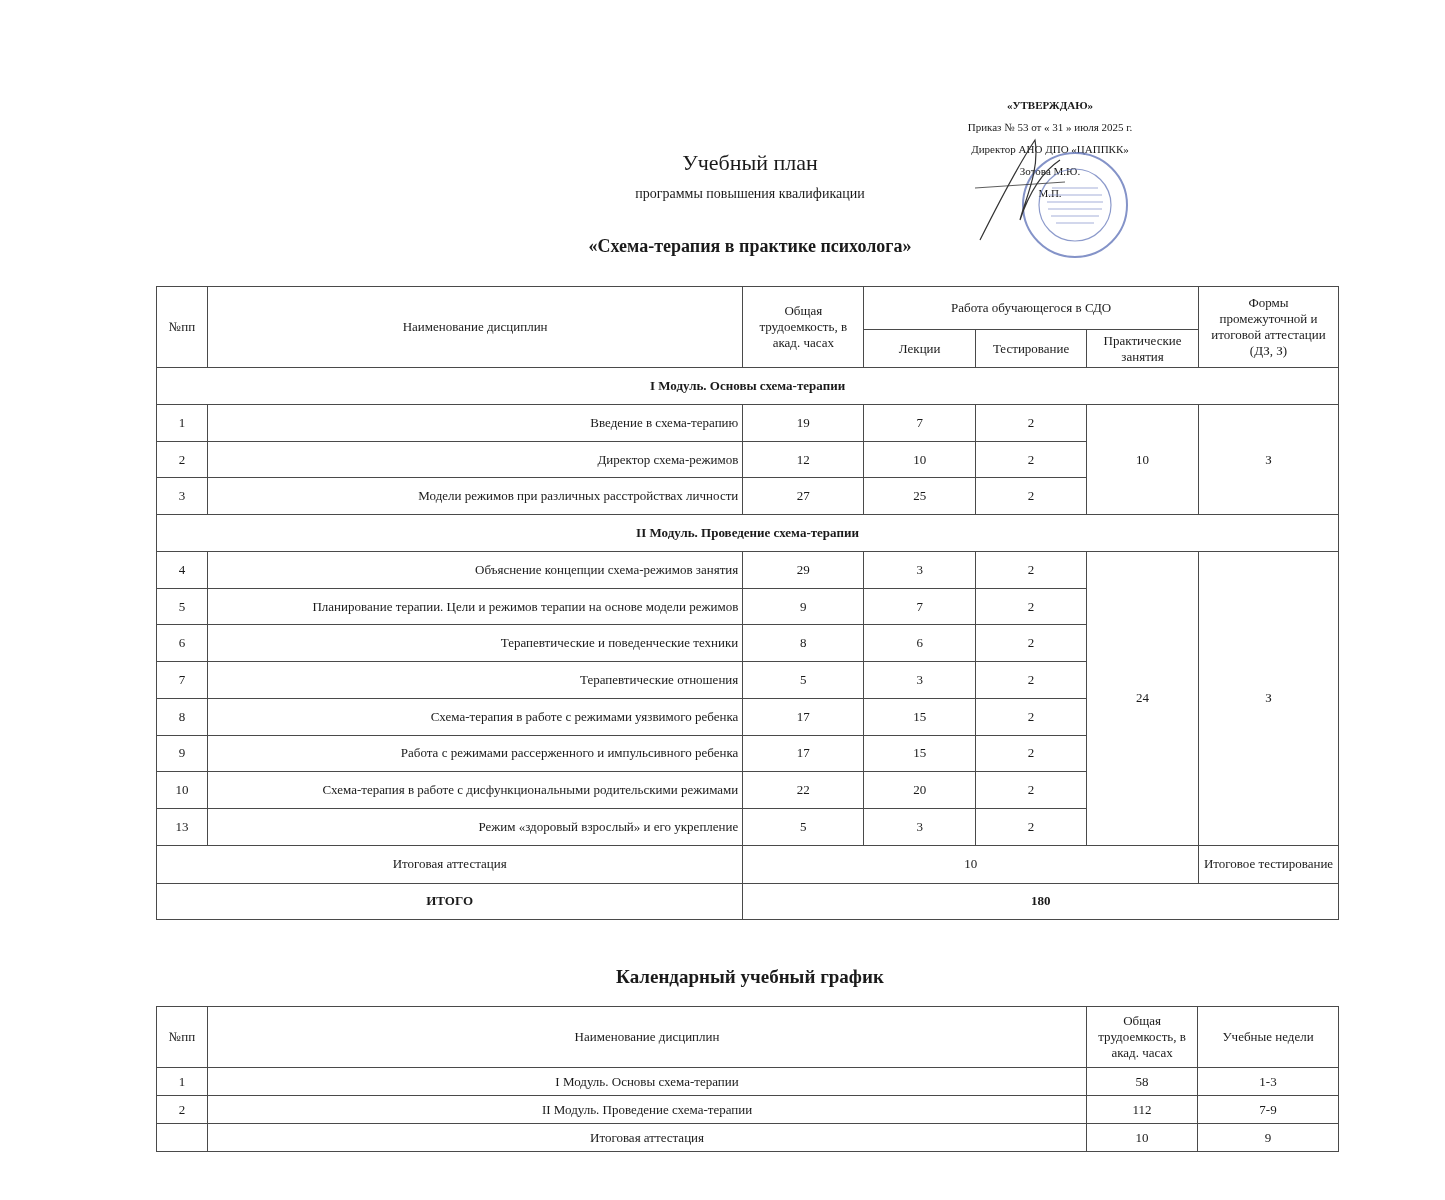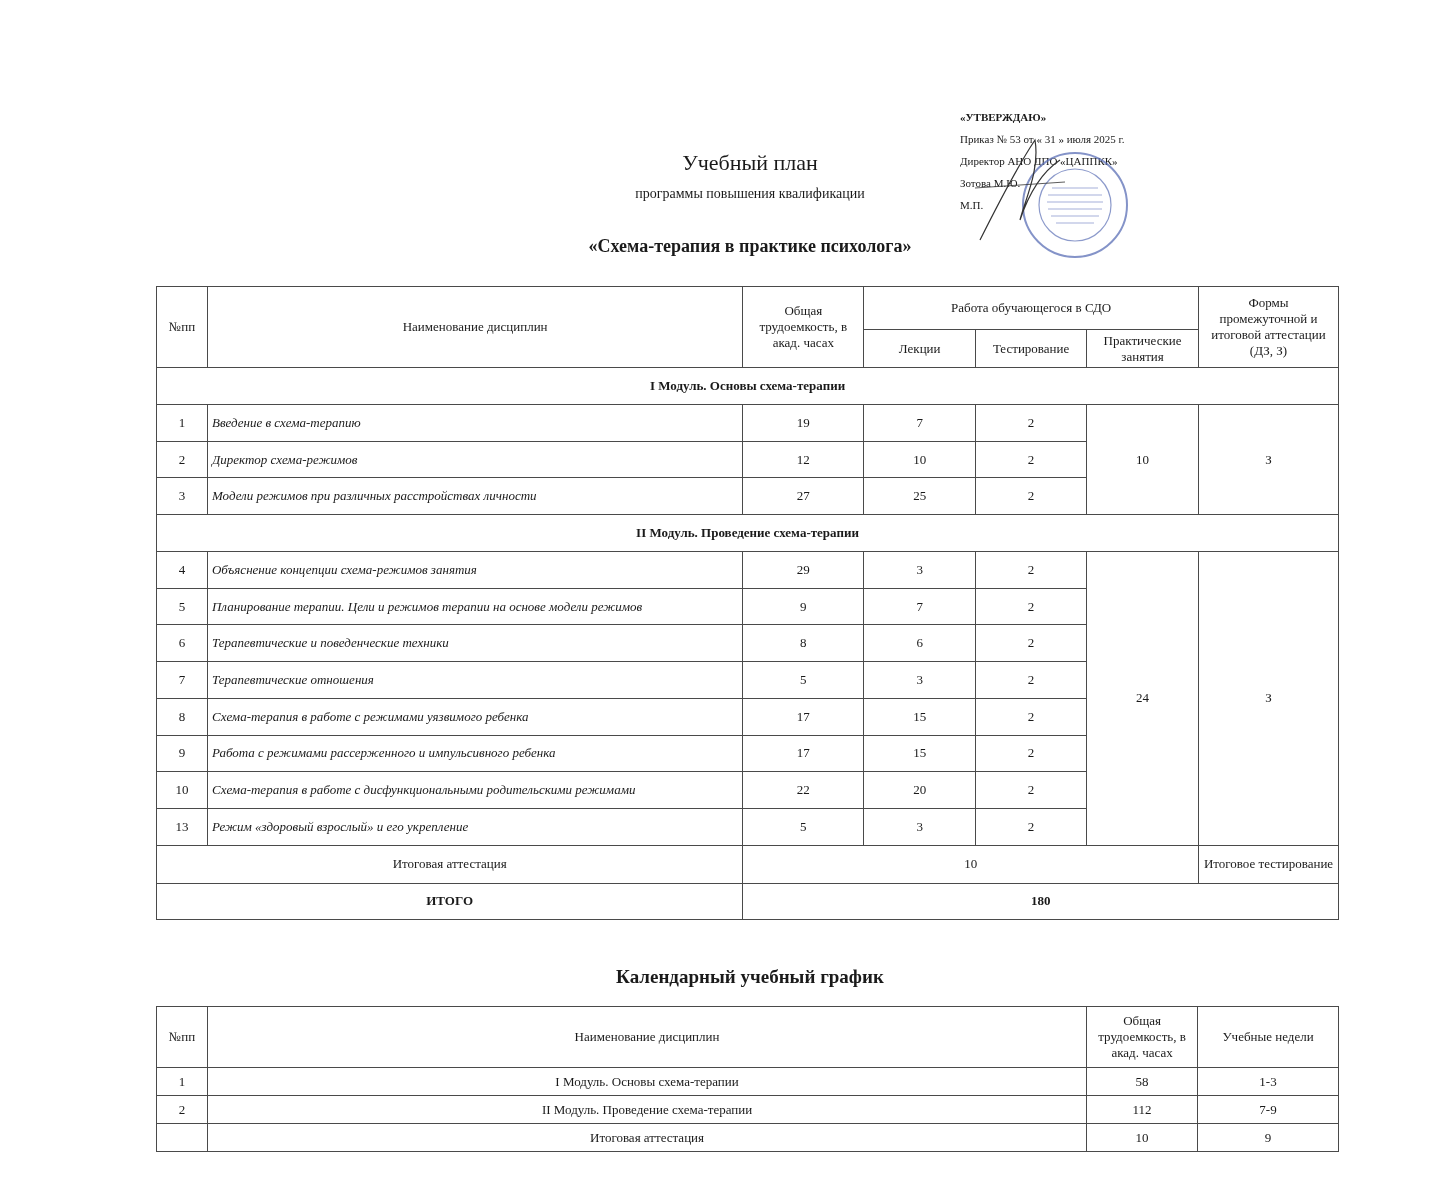--- a/index.html
+++ b/index.html
@@ -1,29 +1,29 @@
 <!DOCTYPE html>
 <html><head>
 <meta charset="utf-8">
 <style>
   html, body { margin:0; padding:0; background:#ffffff; }
   body { width:1445px; height:1200px; position:relative; overflow:hidden;
          font-family:"Liberation Serif", "DejaVu Serif", serif; color:#1a1a1a; }
-  .approve { position:absolute; left:960px; top:106px; width:180px; text-align:left; font-size:11px; line-height:22px; }
+  .approve { position:absolute; left:960px; top:94px; width:180px; text-align:center; font-size:11px; line-height:22px; }
   .approve .head { font-weight:bold; }
   .stamp { position:absolute; left:1020px; top:150px; width:110px; height:110px; }
   .sig { position:absolute; left:975px; top:130px; width:90px; height:120px; }
   .title { position:absolute; left:0; width:1500px; text-align:center; }
   .t1 { top:150px; font-size:22px; }
   .t2 { top:186px; font-size:14px; }
   .t3 { top:236px; font-size:18px; font-weight:bold; }
   table { border-collapse:collapse; position:absolute; font-size:13px; }
   td, th { border:1px solid #4a4a4a; text-align:center; vertical-align:middle; font-weight:normal; padding:0 4px; }
   .main { left:156px; top:286px; width:1183px; }
-  .main td.name { text-align:left; padding-left:4px;font-style:italic; }
+  .main td.name { text-align:right; padding-left:4px; }
   .main tr.r { height:36.7px; }
   .main tr.mod td { font-weight:bold; height:36px; }
   .bold { font-weight:bold;margin-top:23px; }
   .t4 { top:966px; font-size:19px; font-weight:bold; }
   .cal { left:156px; top:1006px; width:1183px; }
   .cal tr.r { height:28px; }
 </style>
 </head>
 <body>
 

